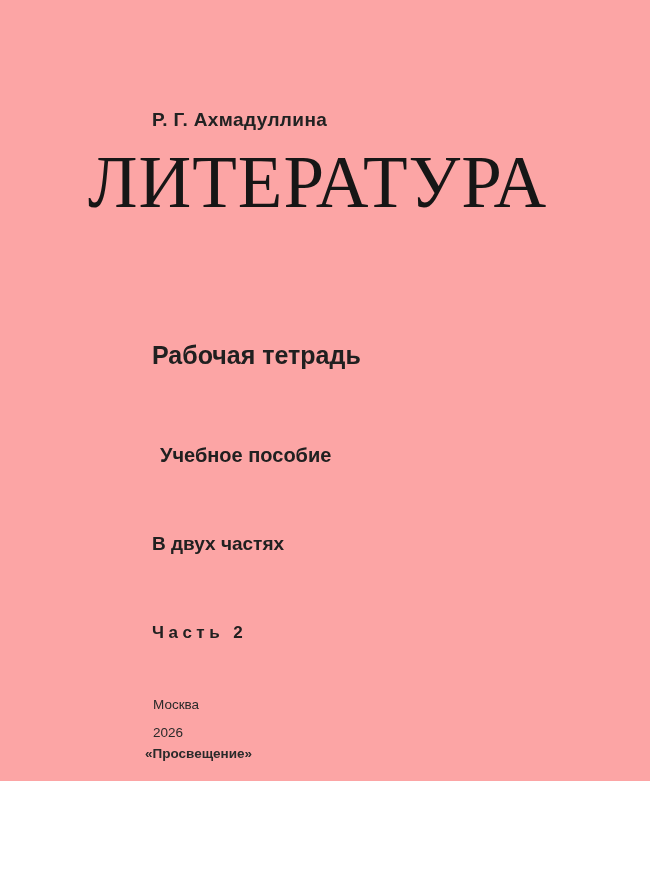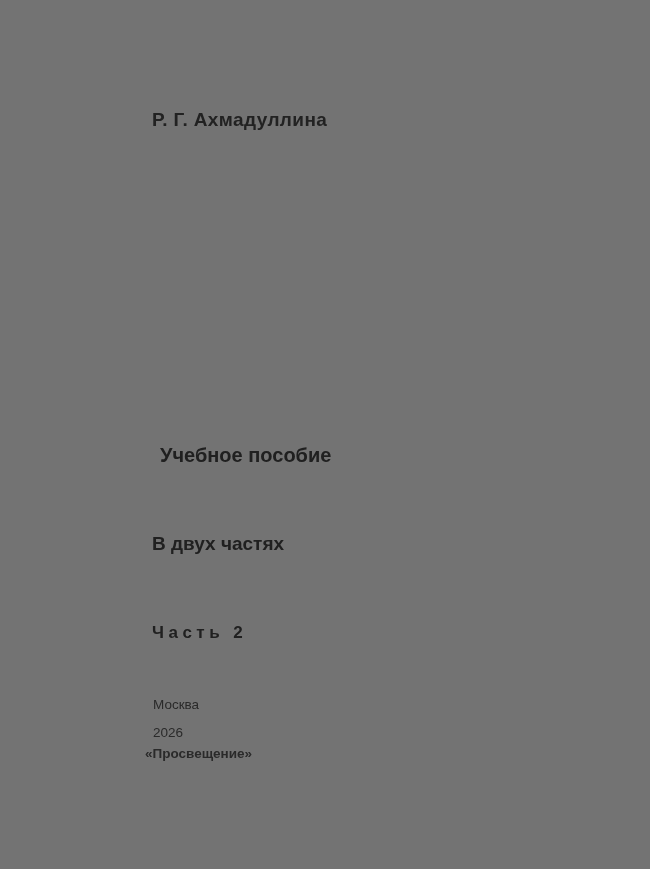--- a/index.html
+++ b/index.html
@@ -3,22 +3,22 @@
 <meta charset="utf-8">
 <style>
   html, body {
     margin: 0;
     padding: 0;
     background: #ffffff;
   }
   .page {
     position: relative;
     width: 650px;
-    height: 869px;
-    background: #737373;
+    height: 781px;
+    background: #fca5a5;
     overflow: hidden;
     font-family: "Liberation Sans", sans-serif;
     color: #1c1c1c;
   }
   .abs { position: absolute; white-space: nowrap; }
 
   .author {
     left: 152px;
     top: 109px;
     font-size: 19px;
@@ -101,22 +101,24 @@
     color: #2a2a2a;
   }
 </style>
 </head>
 <body>
 
 <div class="page">
 
   <div class="abs author">Р. Г. Ахмадуллина</div>
 
+  <div class="abs book-title">ЛИТЕРАТУРА</div>
 
 
+  <div class="abs subtitle">Рабочая тетрадь</div>
 
   <div class="abs edition-type">Учебное пособие</div>
 
   <div class="abs parts-note">В двух частях</div>
 
   <div class="abs part-label">Часть 2</div>
 
 
   <div class="abs imprint-city">Москва</div>
 

